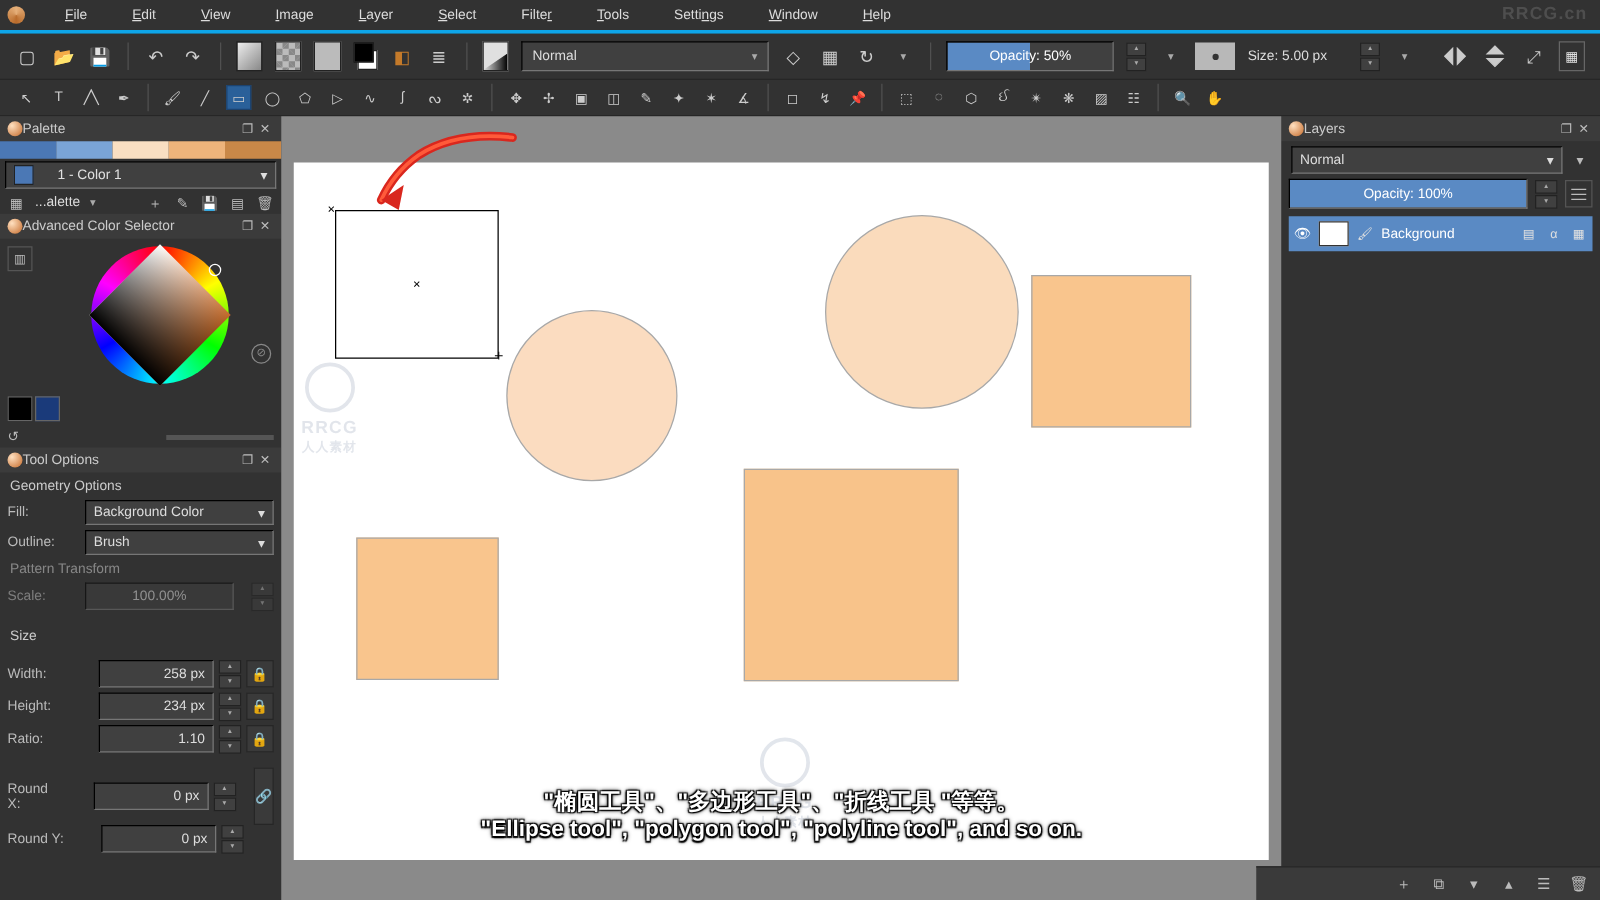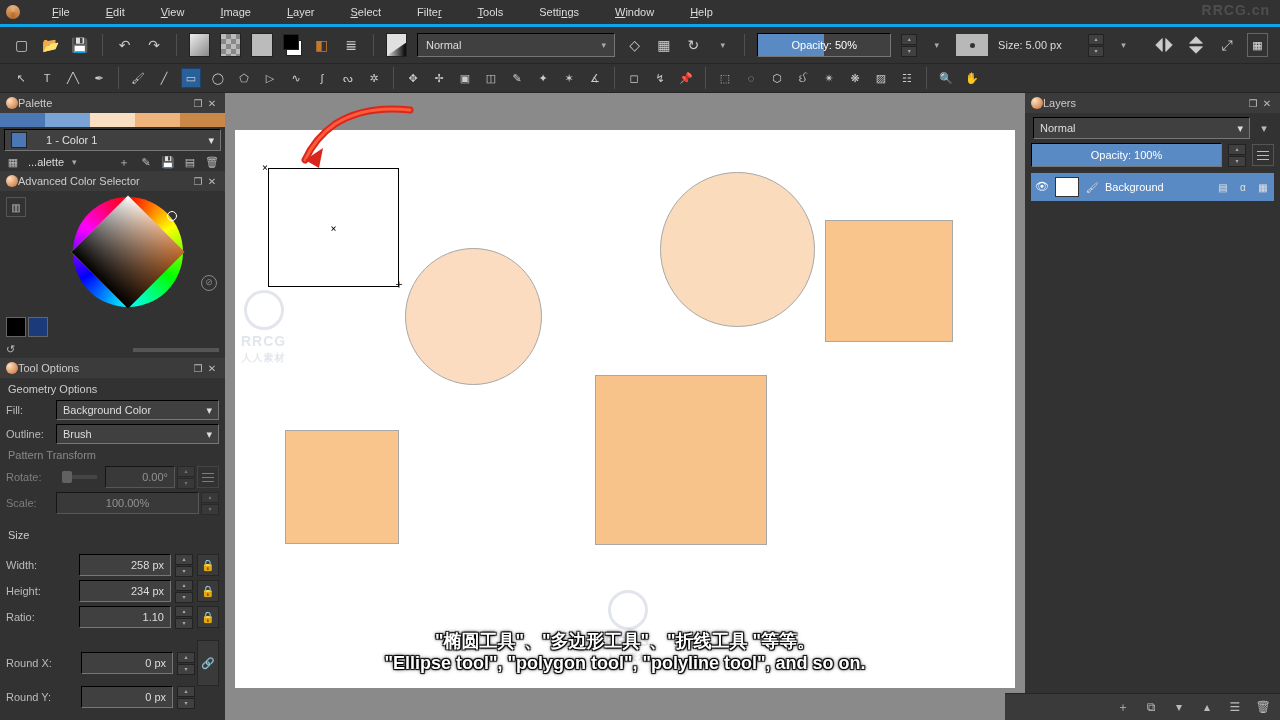--- a/index.html
+++ b/index.html
@@ -49,21 +49,21 @@
 .acs-btn{width:18px;height:18px;border:1px solid #555;display:flex;align-items:center;justify-content:center;font-size:10px;color:#bbb}
 .color-wheel{width:110px;height:110px;border-radius:50%;background:conic-gradient(red,yellow,lime,cyan,blue,magenta,red);position:relative;margin:0 auto}
 .color-wheel .inner{position:absolute;left:15px;top:15px;width:80px;height:80px;transform:rotate(45deg);background:linear-gradient(to right,#fff,#c46a2a),linear-gradient(to top,#000,transparent);background-blend-mode:multiply}
 .color-wheel .ind{position:absolute;width:8px;height:8px;border:1px solid #fff;border-radius:50%;right:6px;top:14px}
 .fgbg{display:flex;gap:2px;padding:4px 6px}
 .fgbg .fg{width:18px;height:18px;background:#000;border:1px solid #666}
 .fgbg .bg{width:18px;height:18px;background:#1a3a7a;border:1px solid #666}
 .noaction{position:absolute;right:8px;bottom:22px;width:14px;height:14px;border:1px solid #888;border-radius:50%;color:#888;font-size:9px;text-align:center;line-height:12px}
 .tooloptions{flex:1;display:flex;flex-direction:column;padding:2px 6px;overflow:hidden}
 .tooloptions .section-head{color:#ccc;padding:3px 2px;font-size:11px}
-.optrow{display:flex;align-items:center;gap:2px;margin:2px 0}
+.optrow{display:flex;align-items:center;gap:14px;margin:2px 0}
 .optrow label{width:48px;color:#bbb;font-size:11px}
 .optrow .dd{flex:1;height:18px;background:#404040;border:1px inset #222;display:flex;align-items:center;padding:0 6px;justify-content:space-between;color:#ddd;font-size:11px}
 .numinput{width:78px;height:20px;background:#404040;border:1px inset #222;text-align:right;padding:0 6px;color:#ddd;font-size:11px;display:flex;align-items:center;justify-content:flex-end}
 .numwrap{display:flex;align-items:center;gap:4px}
 .lockbtn{width:20px;height:20px;background:#3a3a3a;border:1px solid #262626;display:flex;align-items:center;justify-content:center;color:#bbb;font-size:11px}
 .slider{flex:1;height:4px;background:#555;position:relative;margin:0 6px}
 .slider .knob{position:absolute;left:0;top:-4px;width:10px;height:12px;background:#888;border-radius:2px}
 .disabled{opacity:.55}
 .layerpanel-body{padding:4px 6px}
 .layerpanel-body .dd{height:20px;background:#404040;border:1px inset #222;padding:0 6px;display:flex;align-items:center;justify-content:space-between;color:#ddd;margin-bottom:6px}
@@ -304,36 +304,20 @@
       </div>
       <div class="optrow">
         <label>Outline:</label>
         <div class="dd">
           <span>Brush</span>
           <span class="dd-caret">▾</span>
         </div>
       </div>
       <div class="section-head disabled">Pattern Transform</div>
       <div class="optrow disabled">
-        <label>Rotate:</label>
-        <div class="slider">
-            <div class="knob"></div>
-          </div>
-        <div class="numinput" style="width:56px">0.00°</div>
-        <div class="spinner">
-            <div>▴</div>
-            <div>▾</div>
-          </div>
-        <div class="listbtn" style="width:20px;height:20px">
-            <span></span>
-            <span></span>
-            <span></span>
-          </div>
-      </div>
-      <div class="optrow disabled">
         <label>Scale:</label>
         <div class="numinput" style="flex:1;text-align:center;justify-content:center">100.00%</div>
         <div class="spinner">
             <div>▴</div>
             <div>▾</div>
           </div>
       </div>
       <div style="height:10px"></div>
       <div class="section-head">Size</div>
       <div style="height:8px"></div>

